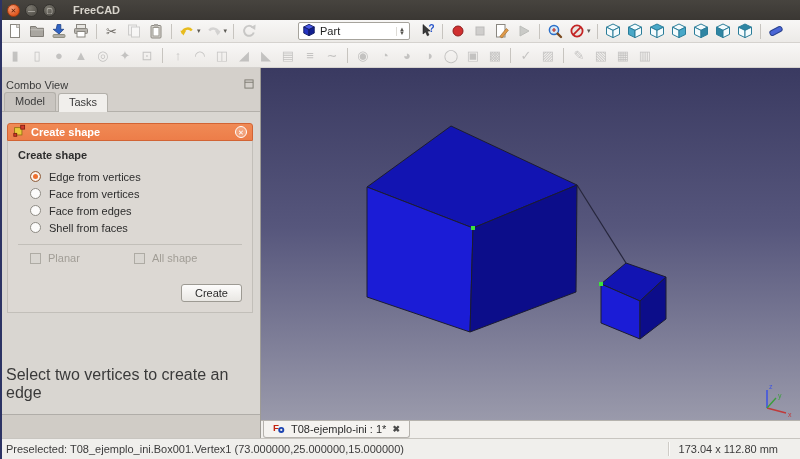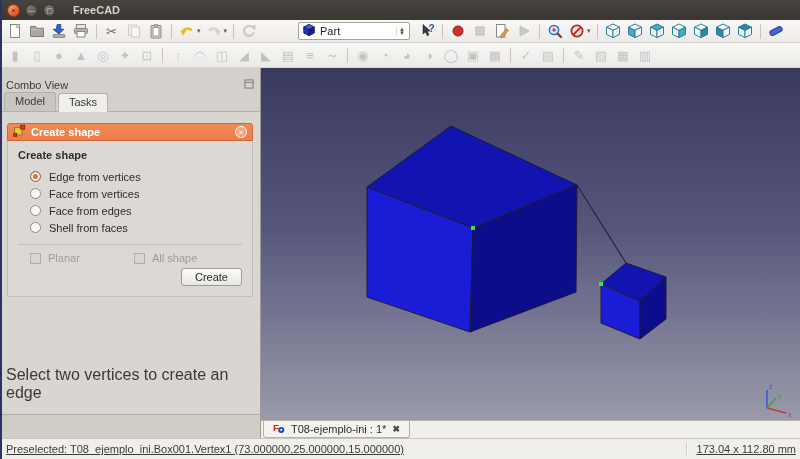--- a/index.html
+++ b/index.html
@@ -56,37 +56,37 @@
   .group-label { font-size:11px; font-weight:bold; color:#2d2d2d; margin-bottom:7px; }
   .opt-row { display:flex; align-items:center; gap:8px; height:17px; margin-left:12px; }
   .radio { width:11px; height:11px; border-radius:50%; border:1px solid #8e8b84; background:#fcfbfa; flex:none; }
   .radio.sel { background:#ee6f2d; box-shadow:inset 0 0 0 2px #faf4ee; border-color:#8e6b50; }
   .opt-label { font-size:11px; color:#2c2c2c; }
   .divider { height:1px; background:#c2bfb9; margin:8px 0 7px; }
   .check-row { display:flex; margin-left:12px; }
   .check-item { display:flex; align-items:center; gap:7px; width:104px; }
   .cb { width:11px; height:11px; border:1px solid #aeaba4; background:#d9d6d1; flex:none; }
   .cb-label { font-size:11px; color:#a19d96; }
-  .create-row { display:flex; justify-content:flex-end; margin-top:4px; }
+  .create-row { display:flex; justify-content:flex-end; margin-top:20px; }
   .hint { position:absolute; left:6px; bottom:12px; font-size:16px; color:#3a3a3a; }
 
   
   .right-col { flex:1; display:flex; flex-direction:column; }
   .viewport { height:352px; position:relative; }
   .viewport svg.scene { position:absolute; inset:0; }
   .scene polygon { stroke:#1c1c32; stroke-width:1; stroke-linejoin:round; }
   .axes text { font-size:7px; font-family:"Liberation Sans",sans-serif; }
 
   
   .doc-tabbar { height:18px; background:#f1efec; border-top:1px solid #b5b2ad; display:flex; align-items:flex-start; padding-left:2px; }
   .doc-tab { height:17px; display:flex; align-items:center; gap:6px; padding:0 9px; background:#f5f3f0; border:1px solid #b5b2ad; border-top:none; border-radius:0 0 3px 3px; font-size:11px; color:#2c2c2c; }
   .doc-tab .x { font-size:9px; font-weight:bold; color:#4b4b4b; }
 
   
-  .statusbar { height:21px; background:#f0efec; border-top:1px solid #c8c5c0; display:flex; align-items:center; padding:0 4px 0 6px; font-size:11px; color:#3b3b3b;text-decoration:underline; }
+  .statusbar { height:21px; background:#f0efec; border-top:1px solid #c8c5c0; display:flex; align-items:center; padding:0 22px 0 6px; font-size:11px; color:#3b3b3b; }
   .sb-msg { flex:1; white-space:nowrap; overflow:hidden; }
   .sb-sep { width:1px; height:14px; background:#cfccc7; margin:0 10px; box-shadow:1px 0 0 #fbfaf9; }
   .sb-dim { white-space:nowrap; }
 </style>
 </head>
 <body>
 
 <div class="win-edge"></div>
 
 <div class="titlebar">

